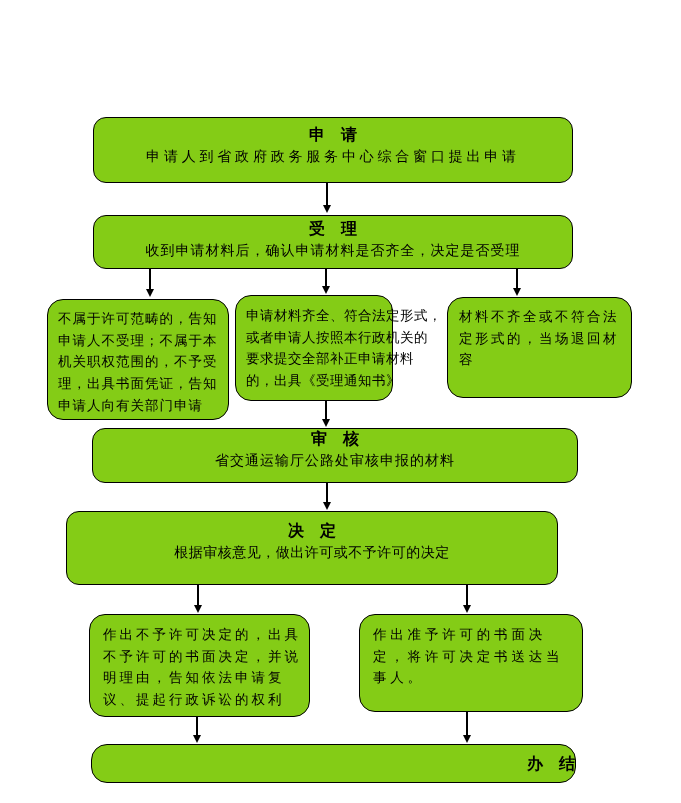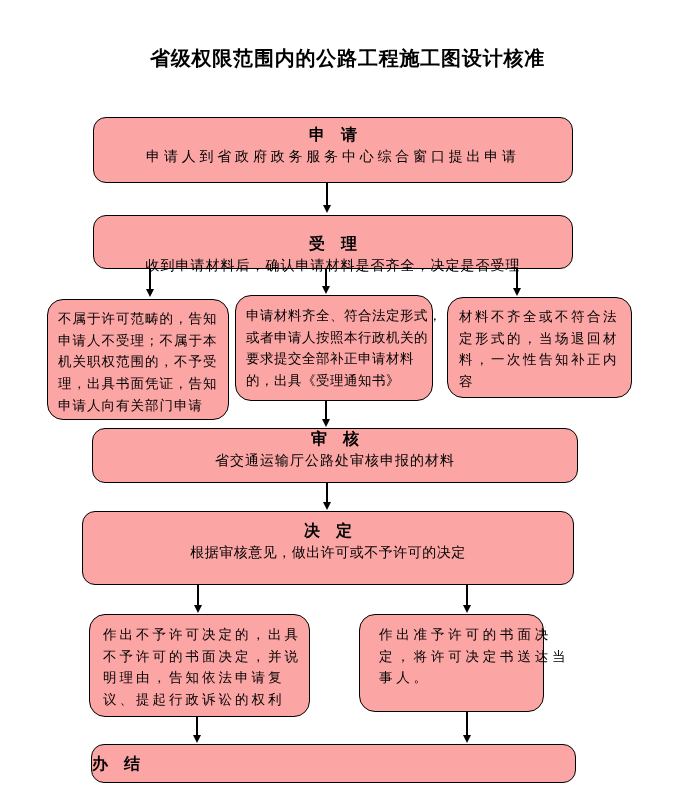--- a/index.html
+++ b/index.html
@@ -17,21 +17,21 @@
     text-align:center;
     font-family:"Liberation Sans","DejaVu Sans",sans-serif;
     font-weight:bold;
     font-size:20px;
     letter-spacing:0.8px;
     white-space:nowrap;
   }
   .box{
     position:absolute;
     border:1.4px solid #000000;
-    background:#fca5a5;
+    background:#84cc16;
     box-sizing:border-box;
   }
   .wbox{border-radius:13px;text-align:center;}
   .sbox{border-radius:16px;text-align:left;}
   .bh{
     font-weight:bold;
     font-size:16px;
     line-height:19px;
     white-space:nowrap;
   }
@@ -54,40 +54,39 @@
   .arrow{position:absolute;width:9px;}
   .arrow .shaft{
     position:absolute;left:3.9px;top:0;bottom:6px;width:1.2px;background:#000000;
   }
   .arrow .head{
     position:absolute;left:0;bottom:0;width:0;height:0;
     border-left:4.5px solid transparent;
     border-right:4.5px solid transparent;
     border-top:8px solid #000000;
   }
-  #complete-box{display:flex;align-items:center;justify-content:flex-start;}
+  #complete-box{display:flex;align-items:center;justify-content:flex-end;border-radius:16px;}
 </style>
 </head>
 <body>
 
 <div id="page">
 
-  <div id="doc-title">省级权限范围内的公路工程施工图设计核准</div>
 
   <div class="box wbox" style="left:93px;top:117px;width:480px;height:66px;padding-top:7px;">
     <div class="bh">申　请</div>
     <div class="bb ls4">申请人到省政府政务服务中心综合窗口提出申请</div>
   </div>
 
   <div class="arrow" style="left:322.5px;top:183px;height:30px;">
       <div class="shaft"></div>
       <div class="head"></div>
     </div>
 
-  <div class="box wbox" style="left:93px;top:215px;width:480px;height:54px;padding-top:18px;">
+  <div class="box wbox" style="left:93px;top:215px;width:480px;height:54px;padding-top:3px;">
     <div class="bh">受　理</div>
     <div class="bb ls1">收到申请材料后，确认申请材料是否齐全，决定是否受理</div>
   </div>
 
   <div class="arrow" style="left:145.5px;top:269px;height:28px;">
       <div class="shaft"></div>
       <div class="head"></div>
     </div>
   <div class="arrow" style="left:321.5px;top:269px;height:25px;">
       <div class="shaft"></div>
@@ -99,71 +98,70 @@
     </div>
 
   <div class="box sbox" style="left:47px;top:299px;width:182px;height:121px;padding:8px 10px 0 10px;">
     <div class="ln ls1">不属于许可范畴的，告知</div>
     <div class="ln ls1">申请人不受理；不属于本</div>
     <div class="ln ls1">机关职权范围的，不予受</div>
     <div class="ln ls1">理，出具书面凭证，告知</div>
     <div class="ln ls1">申请人向有关部门申请</div>
   </div>
 
-  <div class="box sbox" style="left:235px;top:295px;width:198px;height:106px;padding:9px 6px 0 10px;">
+  <div class="box sbox" style="left:235px;top:295px;width:158px;height:106px;padding:9px 6px 0 10px;">
     <div class="ln ls05">申请材料齐全、符合法定形式，</div>
     <div class="ln ls05">或者申请人按照本行政机关的</div>
     <div class="ln ls05">要求提交全部补正申请材料</div>
     <div class="ln ls05">的，出具《受理通知书》</div>
   </div>
 
   <div class="box sbox" style="left:447px;top:297px;width:185px;height:101px;padding:8px 8px 0 11px;">
     <div class="ln ls25">材料不齐全或不符合法</div>
     <div class="ln ls25">定形式的，当场退回材</div>
-    <div class="ln ls25">料，一次性告知补正内</div>
     <div class="ln ls25">容</div>
   </div>
 
   <div class="arrow" style="left:321.5px;top:401px;height:26px;">
       <div class="shaft"></div>
       <div class="head"></div>
     </div>
 
   <div class="box wbox" style="left:92px;top:428px;width:486px;height:55px;">
     <div class="bh">审　核</div>
     <div class="bb ls1">省交通运输厅公路处审核申报的材料</div>
   </div>
 
   <div class="arrow" style="left:322.5px;top:483px;height:27px;">
       <div class="shaft"></div>
       <div class="head"></div>
     </div>
 
-  <div class="box wbox" style="left:82px;top:511px;width:492px;height:74px;padding-top:9px;">
+  <div class="box wbox" style="left:66px;top:511px;width:492px;height:74px;padding-top:9px;">
     <div class="bh">决　定</div>
     <div class="bb ls05">根据审核意见，做出许可或不予许可的决定</div>
   </div>
 
   <div class="arrow" style="left:193.5px;top:585px;height:28px;">
       <div class="shaft"></div>
       <div class="head"></div>
     </div>
   <div class="arrow" style="left:462.5px;top:585px;height:28px;">
       <div class="shaft"></div>
       <div class="head"></div>
     </div>
 
   <div class="box sbox" style="left:89px;top:614px;width:221px;height:103px;padding:9px 10px 0 13px;">
     <div class="ln ls3">作出不予许可决定的，出具</div>
     <div class="ln ls3">不予许可的书面决定，并说</div>
     <div class="ln ls3">明理由，告知依法申请复</div>
     <div class="ln ls3">议、提起行政诉讼的权利</div>
   </div>
 
-  <div class="box sbox" style="left:359px;top:614px;width:185px;height:98px;padding:9px 8px 0 19px;">
+  <div class="box sbox" style="left:359px;top:614px;width:224px;height:98px;padding:9px 8px 0 13px;">
     <div class="ln ls4">作出准予许可的书面决</div>
     <div class="ln ls4">定，将许可决定书送达当</div>
     <div class="ln ls4">事人。</div>
   </div>
 
   <div class="arrow" style="left:192.5px;top:717px;height:26px;">
       <div class="shaft"></div>
       <div class="head"></div>
     </div>
   <div class="arrow" style="left:462.5px;top:712px;height:31px;">

